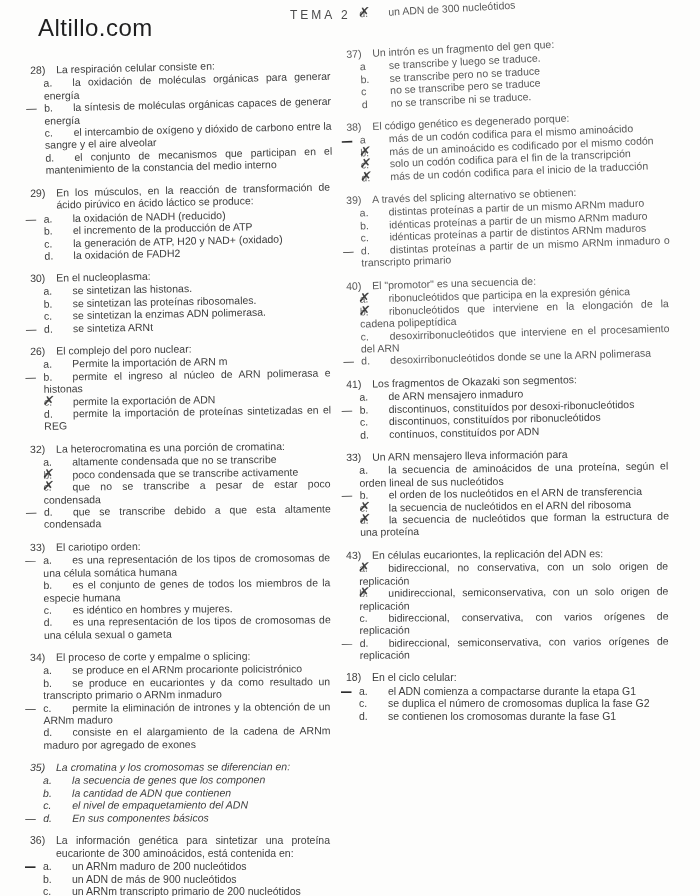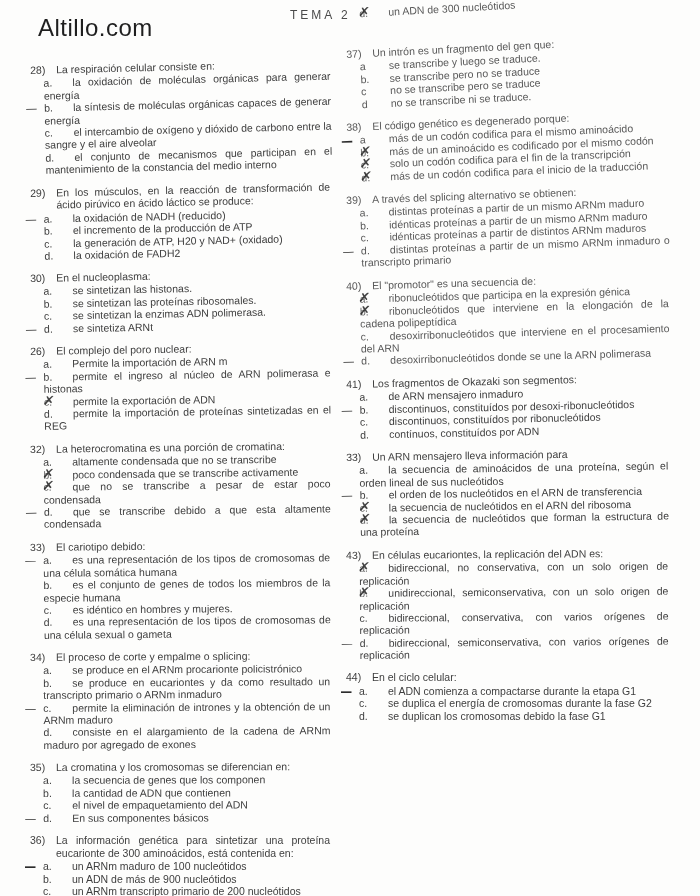--- a/index.html
+++ b/index.html
@@ -73,43 +73,43 @@
         <p class="option"><span class="opt-letter">d.</span><span>permite la importación de proteínas sintetizadas en el REG</span></p>
       </div>
       <div class="question" style="transform: rotate(-0.7deg); transform-origin: left top;">
         <p class="q-head"><span class="q-num">32)</span><span>La heterocromatina es una porción de cromatina:</span></p>
         <p class="option"><span class="opt-letter">a.</span><span>altamente condensada que no se transcribe</span></p>
         <p class="option"><span class="opt-letter crossed">b.</span><span>poco condensada que se transcribe activamente</span></p>
         <p class="option"><span class="opt-letter crossed">c.</span><span>que no se transcribe a pesar de estar poco condensada</span></p>
         <p class="option"><span class="mark">—</span><span class="opt-letter">d.</span><span>que se transcribe debido a que esta altamente condensada</span></p>
       </div>
       <div class="question" style="transform: rotate(-0.52deg); transform-origin: left top;">
-        <p class="q-head"><span class="q-num">33)</span><span>El cariotipo debido:</span></p>
+        <p class="q-head"><span class="q-num">33)</span><span>El cariotipo orden:</span></p>
         <p class="option"><span class="mark">—</span><span class="opt-letter">a.</span><span>es una representación de los tipos de cromosomas de una célula somática humana</span></p>
         <p class="option"><span class="opt-letter">b.</span><span>es el conjunto de genes de todos los miembros de la especie humana</span></p>
         <p class="option"><span class="opt-letter">c.</span><span>es idéntico en hombres y mujeres.</span></p>
         <p class="option"><span class="opt-letter">d.</span><span>es una representación de los tipos de cromosomas de una célula sexual o gameta</span></p>
       </div>
       <div class="question" style="transform: rotate(-0.35deg); transform-origin: left top;">
         <p class="q-head"><span class="q-num">34)</span><span>El proceso de corte y empalme o splicing:</span></p>
         <p class="option"><span class="opt-letter">a.</span><span>se produce en el ARNm procarionte policistrónico</span></p>
         <p class="option"><span class="opt-letter">b.</span><span>se produce en eucariontes y da como resultado un transcripto primario o ARNm inmaduro</span></p>
         <p class="option"><span class="mark">—</span><span class="opt-letter">c.</span><span>permite la eliminación de intrones y la obtención de un ARNm maduro</span></p>
         <p class="option"><span class="opt-letter">d.</span><span>consiste en el alargamiento de la cadena de ARNm maduro por agregado de exones</span></p>
       </div>
-      <div class="question" style="transform: rotate(-0.17deg); transform-origin: left top;">
+      <div class="question" style="transform: rotate(-0.17deg); transform-origin: left top; font-style: italic;">
         <p class="q-head"><span class="q-num">35)</span><span>La cromatina y los cromosomas se diferencian en:</span></p>
         <p class="option"><span class="opt-letter">a.</span><span>la secuencia de genes que los componen</span></p>
         <p class="option"><span class="opt-letter">b.</span><span>la cantidad de ADN que contienen</span></p>
         <p class="option"><span class="opt-letter">c.</span><span>el nivel de empaquetamiento del ADN</span></p>
         <p class="option"><span class="mark">—</span><span class="opt-letter">d.</span><span>En sus componentes básicos</span></p>
       </div>
       <div class="question" style="transform: rotate(0deg); transform-origin: left top;">
         <p class="q-head"><span class="q-num">36)</span><span>La información genética para sintetizar una proteína eucarionte de 300 aminoácidos, está contenida en:</span></p>
-        <p class="option"><span class="mark mark-bold">—</span><span class="opt-letter">a.</span><span>un ARNm maduro de 100 nucleótidos</span></p>
+        <p class="option"><span class="mark mark-bold">—</span><span class="opt-letter">a.</span><span>un ARNm maduro de 200 nucleótidos</span></p>
         <p class="option"><span class="opt-letter">b.</span><span>un ADN de más de 900 nucleótidos</span></p>
         <p class="option"><span class="opt-letter">c.</span><span>un ARNm transcripto primario de 200 nucleótidos</span></p>
       </div>
     </div>
   <div class="col col-right">
       <div class="question continuation faint" style="transform: rotate(-3.2deg); transform-origin: left top;">
         <p class="option"><span class="opt-letter crossed">d.</span><span>un ADN de 300 nucleótidos</span></p>
       </div>
       <div class="question faint" style="transform: rotate(-2.8deg); transform-origin: left top;">
         <p class="q-head"><span class="q-num">37)</span><span>Un intrón es un fragmento del gen que:</span></p>
@@ -154,19 +154,19 @@
         <p class="option"><span class="opt-letter crossed">d.</span><span>la secuencia de nucleótidos que forman la estructura de una proteína</span></p>
       </div>
       <div class="question" style="transform: rotate(-0.4deg); transform-origin: left top;">
         <p class="q-head"><span class="q-num">43)</span><span>En células eucariontes, la replicación del ADN es:</span></p>
         <p class="option"><span class="opt-letter crossed">a.</span><span>bidireccional, no conservativa, con un solo origen de replicación</span></p>
         <p class="option"><span class="opt-letter crossed">b.</span><span>unidireccional, semiconservativa, con un solo origen de replicación</span></p>
         <p class="option"><span class="opt-letter">c.</span><span>bidireccional, conservativa, con varios orígenes de replicación</span></p>
         <p class="option"><span class="mark">—</span><span class="opt-letter">d.</span><span>bidireccional, semiconservativa, con varios orígenes de replicación</span></p>
       </div>
       <div class="question" style="transform: rotate(0deg); transform-origin: left top;">
-        <p class="q-head"><span class="q-num">44)</span><span>En el ciclo celular:</span></p>
+        <p class="q-head"><span class="q-num">18)</span><span>En el ciclo celular:</span></p>
         <p class="option"><span class="mark mark-bold">—</span><span class="opt-letter">a.</span><span>el ADN comienza a compactarse durante la etapa G1</span></p>
-        <p class="option"><span class="opt-letter">c.</span><span>se duplica el energía de cromosomas durante la fase G2</span></p>
-        <p class="option"><span class="opt-letter">d.</span><span>se duplican los cromosomas debido la fase G1</span></p>
+        <p class="option"><span class="opt-letter">c.</span><span>se duplica el número de cromosomas duplica la fase G2</span></p>
+        <p class="option"><span class="opt-letter">d.</span><span>se contienen los cromosomas durante la fase G1</span></p>
       </div>
     </div>
 </div>
 
 </body></html>

